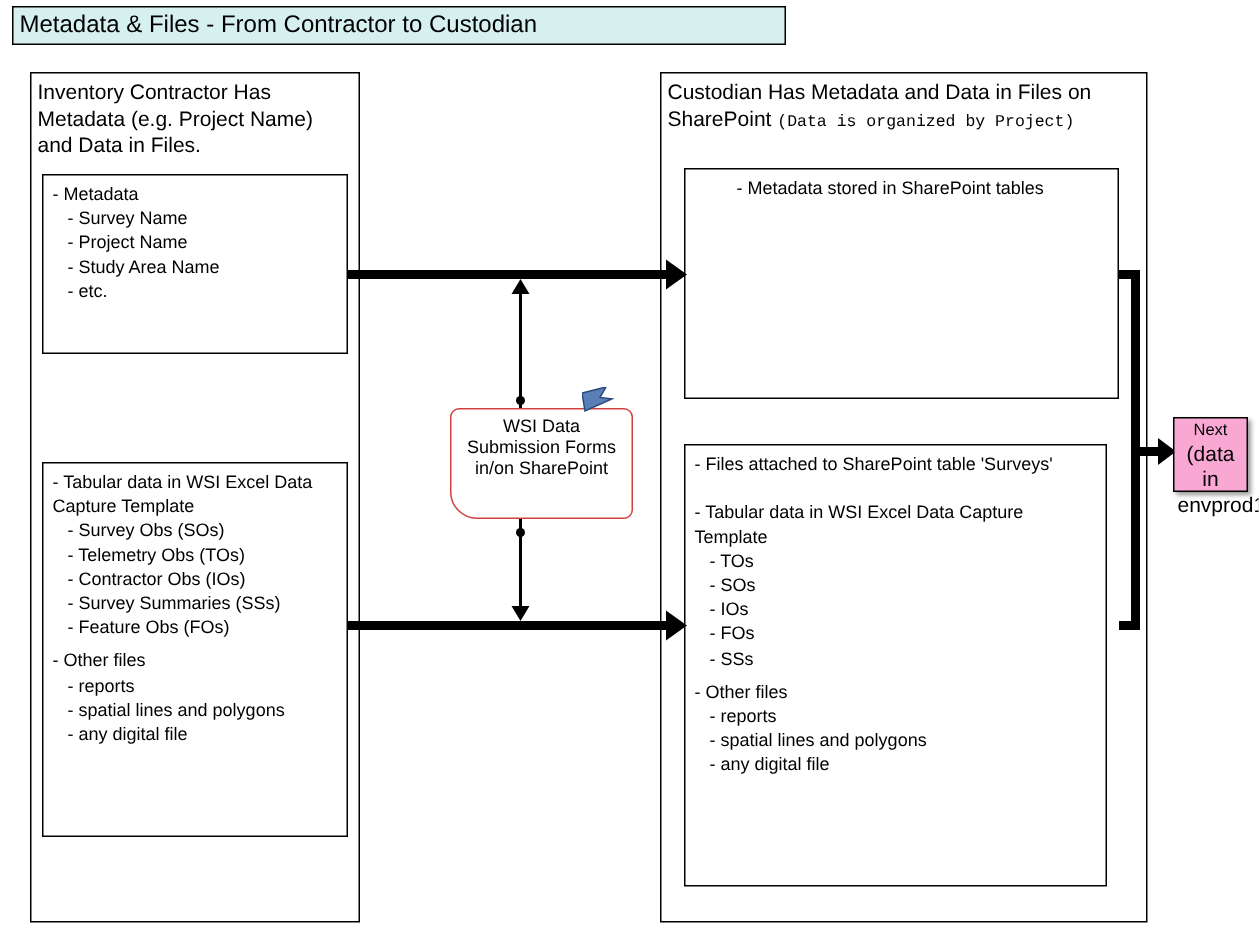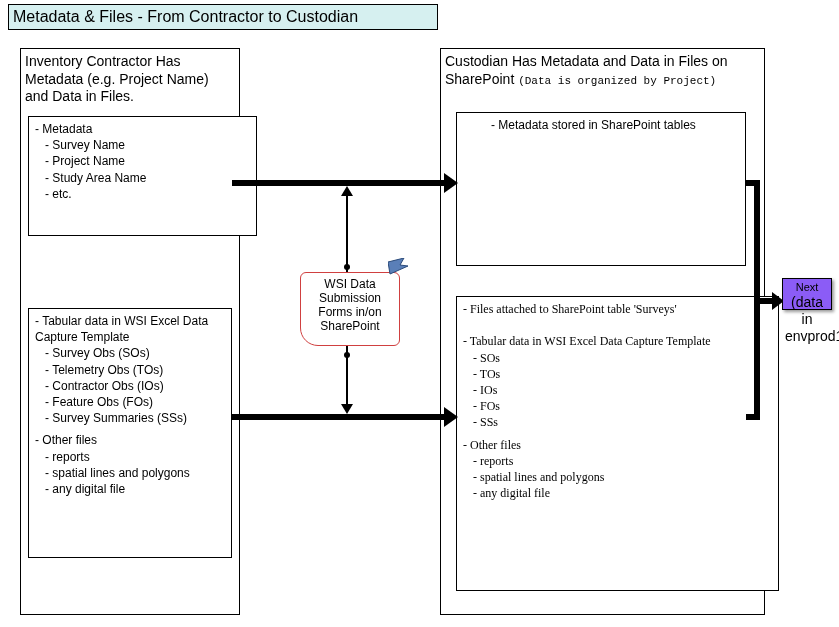--- a/index.html
+++ b/index.html
@@ -9,21 +9,21 @@
     font-family: Arial, Helvetica, sans-serif;
     background: #fff;
     width: 839px;
     height: 627px;
     position: relative;
   }
   .title-bar {
     position: absolute;
     left: 8px;
     top: 4px;
-    width: 430px;
+    width: 516px;
     height: 26px;
     background: #d6f0f0;
     border: 1px solid #000;
     display: flex;
     align-items: center;
     padding-left: 4px;
     font-size: 16px;
   }
   .left-group, .right-group, .inner-box, .middle-label-box, .next-box {
     position: absolute;
@@ -49,52 +49,52 @@
   .inner-box .heading { margin: 0; }
   .inner-box ul {
     margin: 0 0 6px 0;
     padding-left: 10px;
     list-style: none;
   }
   .inner-box ul li::before {
     content: "- ";
   }
   
-  .left-meta { left: 28px; top: 116px; width: 229px; height: 120px; }
+  .left-meta { left: 28px; top: 116px; width: 204px; height: 120px; }
   .left-data { left: 28px; top: 308px; width: 204px; height: 250px; }
   
   .right-meta { left: 456px; top: 112px; width: 290px; height: 154px; padding-left: 34px; }
-  .right-data { left: 456px; top: 296px; width: 323px; height: 295px; font-family: Liberation Serif, serif; }
+  .right-data { left: 456px; top: 296px; width: 282px; height: 295px; }
 
   .middle-label-box {
     left: 300px;
     top: 272px;
-    width: 100px;
+    width: 122px;
     height: 74px;
     border: 1px solid #d04040;
     border-radius: 6px 6px 6px 18px;
     font-size: 12px;
     text-align: center;
     padding: 4px 2px;
     background: #fff;
   }
   .middle-flag {
     position: absolute;
     left: 390px;
     top: 260px;
     width: 0; height: 0;
   }
   .flag-svg { position: absolute; left: -2px; top: -2px; }
 
   .next-box {
     left: 782px;
     top: 278px;
     width: 50px;
-    height: 32px;
-    background: #8b5cf6;
+    height: 50px;
+    background: #f9a8d4;
     box-shadow: 2px 2px 3px rgba(0,0,0,.4);
     font-size: 11px;
     text-align: center;
     padding: 2px 2px;
     line-height: 1.2;
   }
   .next-box .small { font-size: 14px; display: block; }
 
   
   .thickline { position: absolute; background: #000; }
@@ -171,22 +171,22 @@
     <li>etc.</li>
   </ul>
 </div>
 
 <div class="inner-box left-data">
   <div class="heading">- <span>Tabular data in WSI Excel Data Capture Template</span></div>
   <ul>
     <li>Survey Obs (SOs)</li>
     <li>Telemetry Obs (TOs)</li>
     <li>Contractor Obs (IOs)</li>
+    <li>Survey Summaries (SSs)</li>
     <li>Feature Obs (FOs)</li>
-    <li>Survey Summaries (SSs)</li>
   </ul>
   <div class="heading">- <span>Other files</span></div>
   <ul>
     <li>reports</li>
     <li>spatial lines and polygons</li>
     <li>any digital file</li>
   </ul>
 </div>
 
 <div class="right-group">
@@ -198,22 +198,22 @@
 
 <div class="inner-box right-meta">
   <div class="heading">- <span>Metadata stored in SharePoint tables</span></div>
 </div>
 
 <div class="inner-box right-data">
   <div class="heading">- <span>Files attached to SharePoint table 'Surveys'</span></div>
   <br>
   <div class="heading">- <span>Tabular data in WSI Excel Data Capture Template</span></div>
   <ul>
+    <li>TOs</li>
     <li>SOs</li>
-    <li>TOs</li>
     <li>IOs</li>
     <li>FOs</li>
     <li>SSs</li>
   </ul>
   <div class="heading">- <span>Other files</span></div>
   <ul>
     <li>reports</li>
     <li>spatial lines and polygons</li>
     <li>any digital file</li>
   </ul>

